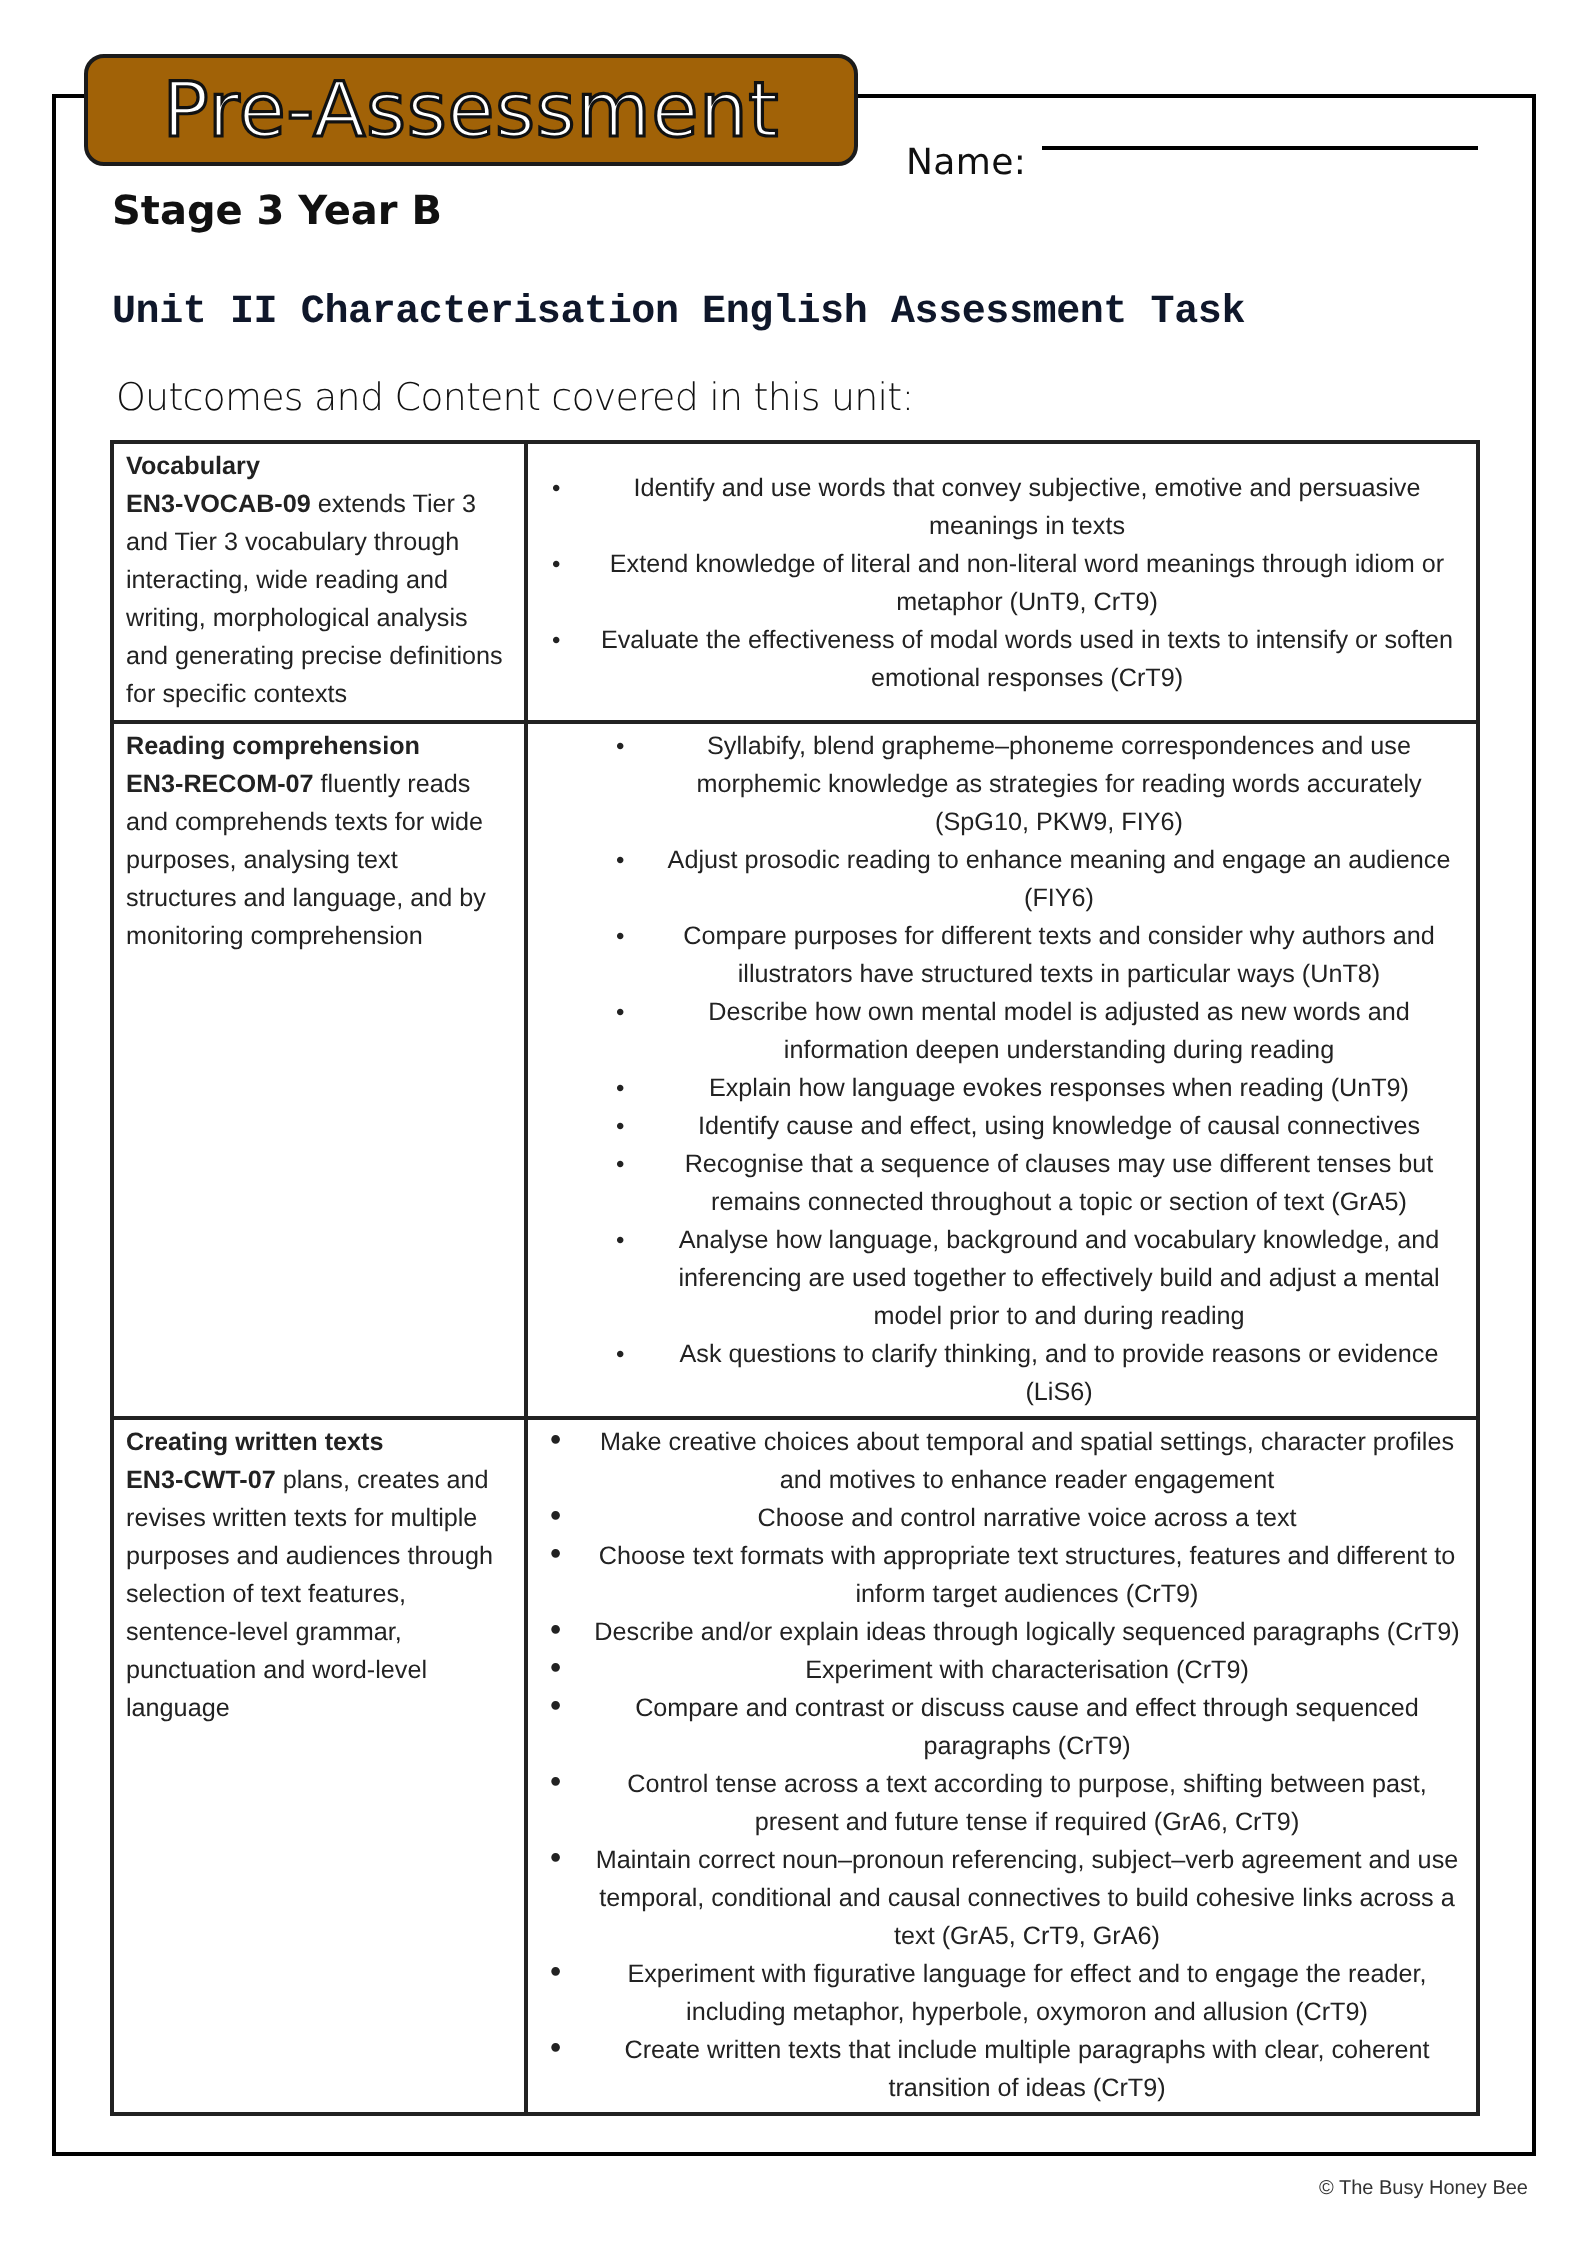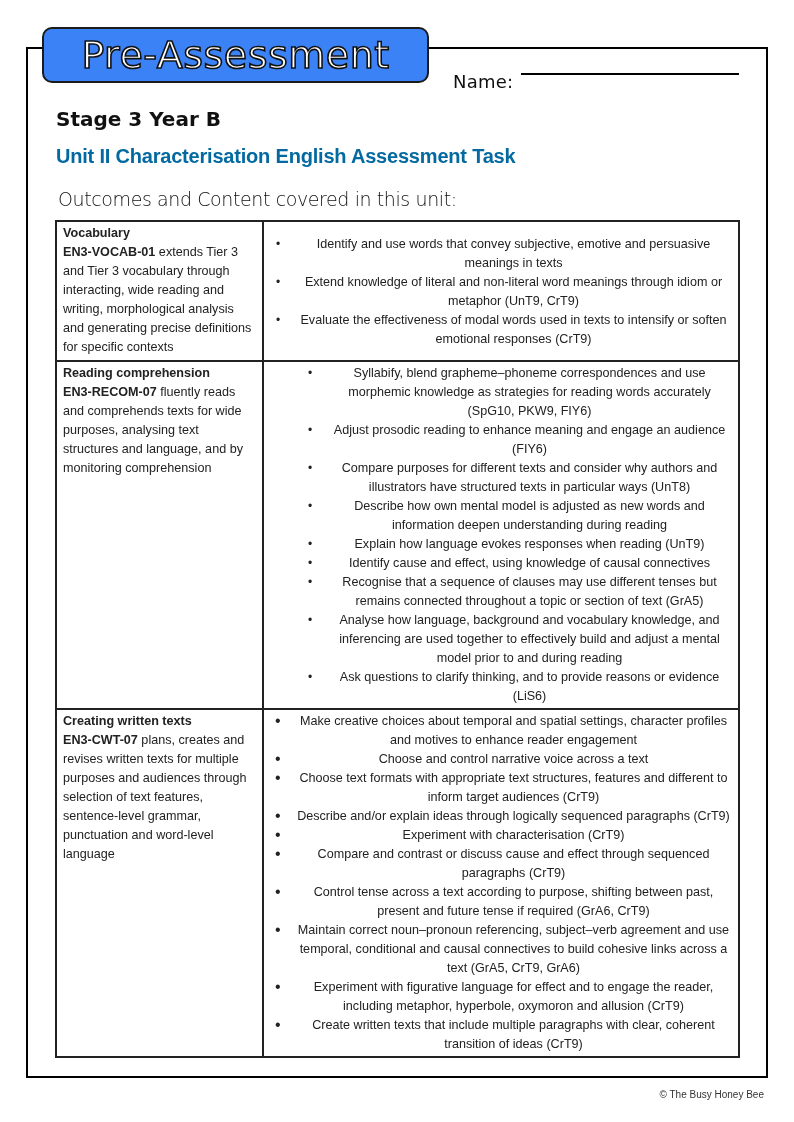--- a/index.html
+++ b/index.html
@@ -1,24 +1,24 @@
 <!DOCTYPE html>
 <html><head>
 <meta charset="utf-8">
 <style>
   html, body { margin: 0; padding: 0; background: #ffffff; }
   body { width: 794px; height: 1122px; position: relative; overflow: hidden; font-family: "Liberation Sans", sans-serif; color: #111; }
   .frame { position: absolute; left: 26px; top: 47px; width: 742px; height: 1031px; border: 2px solid #000; box-sizing: border-box; }
-  .title-box { position: absolute; left: 42px; top: 27px; width: 387px; height: 56px; border: 2px solid #1b1b1b; border-radius: 10px; background: #3b82f6; box-sizing: border-box; display: flex; align-items: center; justify-content: center; z-index: 2; }
+  .title-box { position: absolute; left: 42px; top: 27px; width: 387px; height: 56px; border: 2px solid #1b1b1b; border-radius: 10px; background: #a16207; box-sizing: border-box; display: flex; align-items: center; justify-content: center; z-index: 2; }
   .title-text { font-family: "DejaVu Sans", sans-serif; font-size: 38px; letter-spacing: 0.5px; color: #fff; -webkit-text-stroke: 1.6px #111; font-weight: normal; line-height: 1; }
   .name-row { position: absolute; left: 453px; top: 71px; display: flex; }
   .name-label { font-family: "DejaVu Sans", sans-serif; font-size: 18px; color: #111; letter-spacing: 0.2px; }
   .name-line { width: 218px; height: 2px; background: #000; margin-left: 8px; margin-bottom: 0px; position: relative; top: 2px; }
-  .stage { position: absolute; left: 56px; top: 107px; font-family: "DejaVu Sans", sans-serif; font-weight: bold; font-size: 20px; color: #111; }
-  .unit { position: absolute; left: 56px; top: 145px; font-family: Liberation Sans, sans-serif; font-weight: bold; font-size: 20px; color: #0369a1; letter-spacing: -0.2px; text-align: right; }
+  .stage { position: absolute; left: 56px; top: 93px; font-family: "DejaVu Sans", sans-serif; font-weight: bold; font-size: 20px; color: #111; }
+  .unit { position: absolute; left: 56px; top: 145px; font-family: Liberation Mono, monospace; font-weight: bold; font-size: 20px; color: #0f172a; letter-spacing: -0.2px; text-align: right; }
   .outcomes { position: absolute; left: 58px; top: 188px; font-family: "DejaVu Sans", sans-serif; font-size: 19px; color: #111; letter-spacing: -0.4px; font-weight: 300; }
   table.outcomes-table { position: absolute; left: 55px; top: 220px; width: 685px; border-collapse: collapse; border: 2px solid #222; }
   table.outcomes-table td { border: 2px solid #222; vertical-align: top; font-size: 12.6px; line-height: 19px; color: #222; }
   td.left { width: 193px; padding: 2px 6px 3px 6px; }
   td.right { padding: 13px 6px 2px 6px; }
   td.right.r2 { padding-top: 2px; padding-left: 38px; }
   td.right.r3 { padding-top: 2px; }
   .strand { font-weight: bold; }
   .code { font-weight: bold; }
   ul { margin: 0; padding: 0; list-style: none; text-align: center; }
@@ -43,21 +43,21 @@
 
 <div class="stage">Stage 3 Year B</div>
 <div class="unit">Unit II Characterisation English Assessment Task</div>
 <div class="outcomes">Outcomes and Content covered in this unit:</div>
 
 <table class="outcomes-table">
   <tbody id="table-body">
       <tr>
         <td class="left">
           <div class="strand">Vocabulary</div>
-          <div><span class="code">EN3-VOCAB-01</span><span> extends Tier 3 and Tier 3 vocabulary through interacting, wide reading and writing, morphological analysis and generating precise definitions for specific contexts</span></div>
+          <div><span class="code">EN3-VOCAB-09</span><span> extends Tier 3 and Tier 3 vocabulary through interacting, wide reading and writing, morphological analysis and generating precise definitions for specific contexts</span></div>
         </td>
         <td class="right r1">
           <ul>
             <li>Identify and use words that convey subjective, emotive and persuasive meanings in texts</li>
             <li>Extend knowledge of literal and non-literal word meanings through idiom or metaphor (UnT9, CrT9)</li>
             <li>Evaluate the effectiveness of modal words used in texts to intensify or soften emotional responses (CrT9)</li>
           </ul>
         </td>
       </tr>
       <tr>

